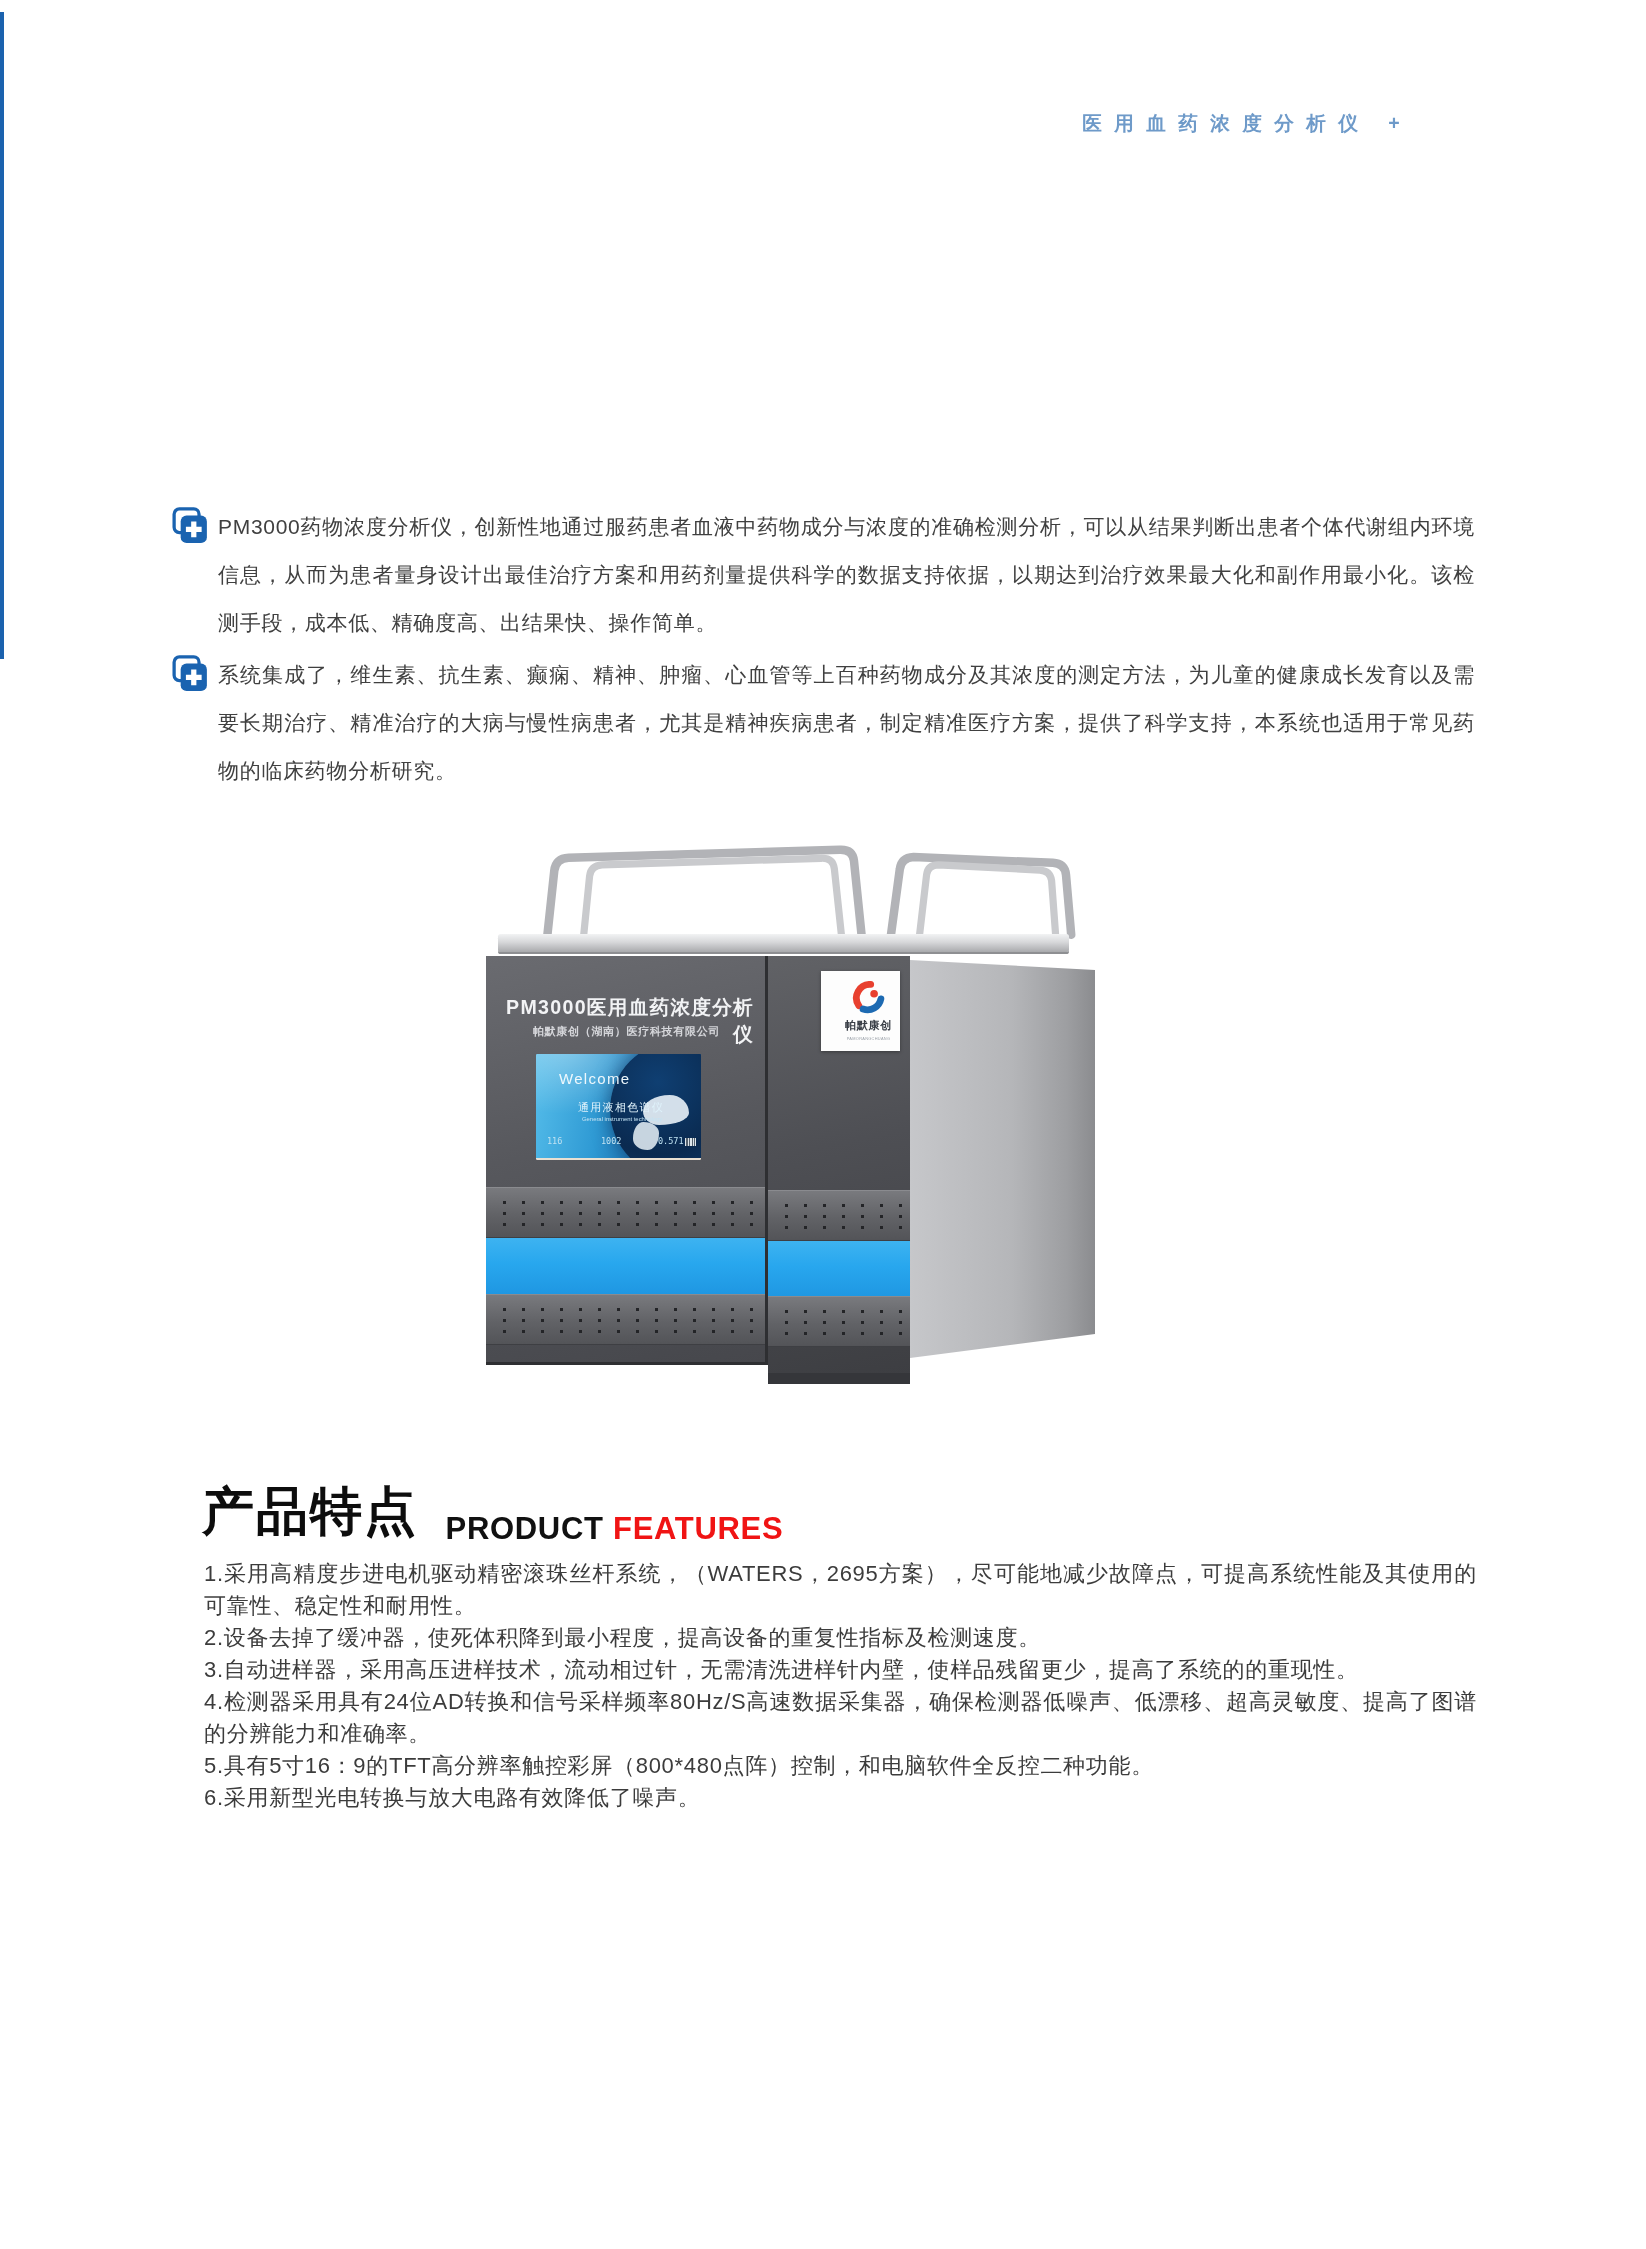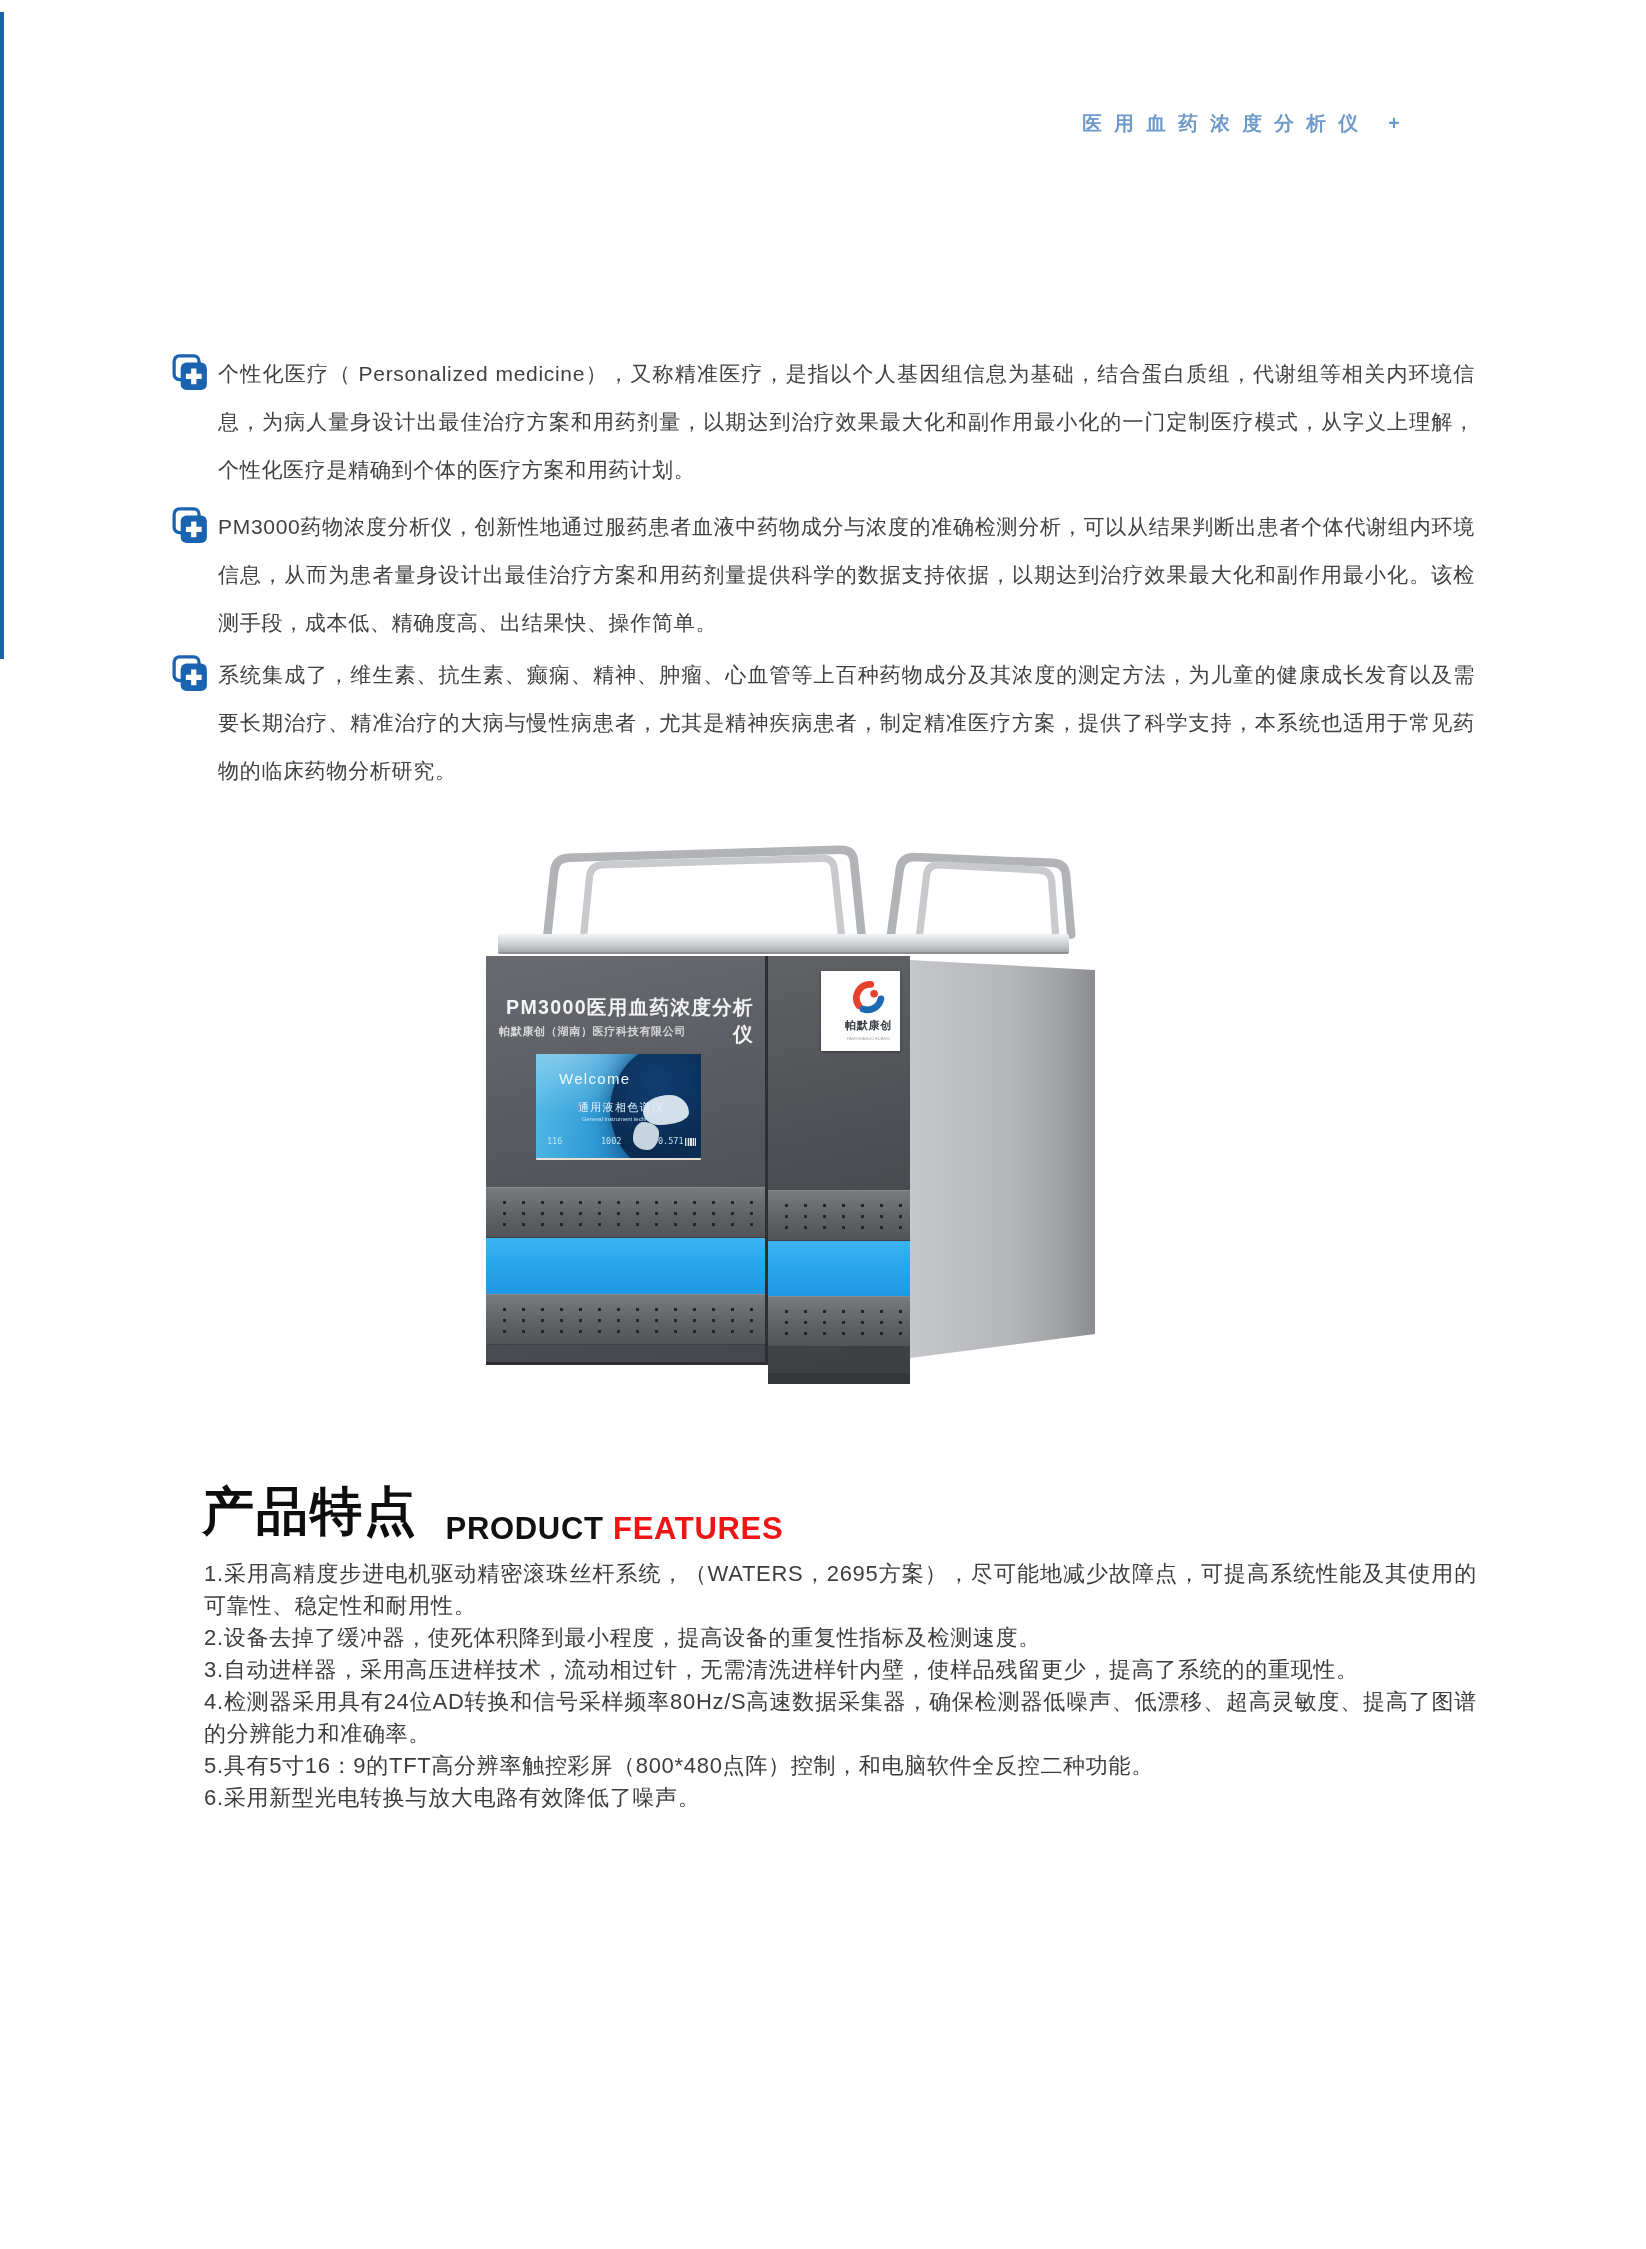--- a/index.html
+++ b/index.html
@@ -49,21 +49,21 @@
     background:linear-gradient(90deg,#c6c7ca 0%,#b5b6b9 55%,#9d9ea1 85%,#8b8c8f 100%);
     clip-path:polygon(0 0,100% 2.5%,100% 94%,0 100%);
   }
   .mid-base{position:absolute;left:282px;top:535px;width:142px;height:10.5px;background:#35363a;z-index:4;}
 
   .panel-title{
     position:absolute;left:13px;top:156px;width:255px;z-index:5;text-align:right;
     color:#f2f3f5;font-size:19.6px;font-weight:bold;letter-spacing:1.3px;
   }
   .panel-subtitle{
-    position:absolute;left:13px;top:186px;width:255px;z-index:5;text-align:left;
+    position:absolute;left:13px;top:186px;width:255px;z-index:5;text-align:center;
     color:#d5d6da;font-size:11px;font-weight:bold;letter-spacing:0.7px;
   }
 
   .screen{
     position:absolute;left:50px;top:216px;width:165px;height:106px;z-index:5;overflow:hidden;
     background:linear-gradient(100deg,#55bdea 0%,#2f9ad4 40%,#1565a8 75%,#0b3c71 100%);
     border-bottom:2.6px solid #e9e0d2;border-radius:1.3px;
   }
   .screen::before{
     content:"";position:absolute;left:-19.6px;top:-26px;width:170px;height:92px;
@@ -129,30 +129,20 @@
 </style>
 </head>
 <body>
 
 <div class="page">
 
   <div class="edge-bar"></div>
 
   <div class="doc-header">医用血药浓度分析仪 +</div>
 
-  <div class="para p1">
-    <span class="para-icon">
-      <svg viewBox="0 0 56 58" width="37" height="38">
-        <rect x="3" y="3" width="38" height="36" rx="8" fill="none" stroke="#1a63b0" stroke-width="5"></rect>
-        <rect x="13" y="13" width="40" height="42" rx="9" fill="#1a63b0"></rect>
-        <path d="M33 22 v24 M21 34 h24" stroke="#ffffff" stroke-width="8"></path>
-      </svg>
-    </span>
-    <div class="para-text">个性化医疗（ Personalized medicine），又称精准医疗，是指以个人基因组信息为基础，结合蛋白质组，代谢组等相关内环境信息，为病人量身设计出最佳治疗方案和用药剂量，以期达到治疗效果最大化和副作用最小化的一门定制医疗模式，从字义上理解，个性化医疗是精确到个体的医疗方案和用药计划。</div>
-  </div>
 
   <div class="para p2">
     <span class="para-icon">
       <svg viewBox="0 0 56 58" width="37" height="38">
         <rect x="3" y="3" width="38" height="36" rx="8" fill="none" stroke="#1a63b0" stroke-width="5"></rect>
         <rect x="13" y="13" width="40" height="42" rx="9" fill="#1a63b0"></rect>
         <path d="M33 22 v24 M21 34 h24" stroke="#ffffff" stroke-width="8"></path>
       </svg>
     </span>
     <div class="para-text">PM3000药物浓度分析仪，创新性地通过服药患者血液中药物成分与浓度的准确检测分析，可以从结果判断出患者个体代谢组内环境信息，从而为患者量身设计出最佳治疗方案和用药剂量提供科学的数据支持依据，以期达到治疗效果最大化和副作用最小化。该检测手段，成本低、精确度高、出结果快、操作简单。</div>

